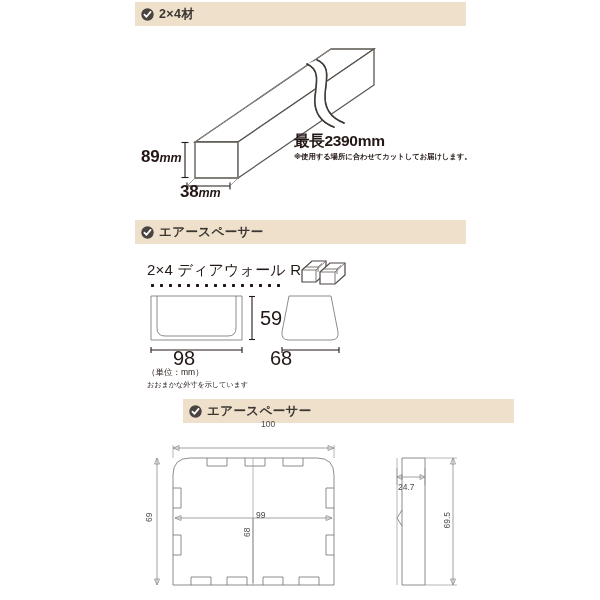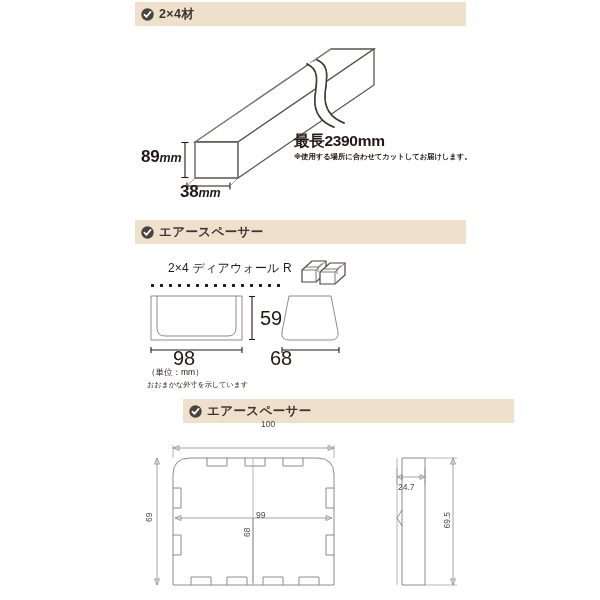--- a/index.html
+++ b/index.html
@@ -47,21 +47,21 @@
 
   
   .txt{position:absolute;white-space:nowrap;line-height:1;}
 
   .dim-big{font-size:17px;font-weight:bold;color:#231815;letter-spacing:-0.2px;}
   .dim-big .u{font-size:12.5px;font-weight:bold;font-style:italic;}
 
   .len-lbl{font-size:15.5px;font-weight:bold;color:#231815;letter-spacing:-0.3px;}
   .len-note{font-size:7.4px;font-weight:bold;color:#231815;letter-spacing:-0.1px;}
 
-  .prod-name{font-size:12px;color:#231815;letter-spacing:0.2px;margin-left:21px;}
+  .prod-name{font-size:15px;color:#231815;letter-spacing:0.2px;}
   .dotline{
     position:absolute;
     height:3px;
     background-image:radial-gradient(circle, #231815 1.4px, rgba(0,0,0,0) 1.6px);
     background-size:9px 3px;
     background-repeat:repeat-x;
   }
 
   .dw-dim{font-size:20px;color:#231815;}
   .unit-note1{font-size:8.5px;color:#231815;}

